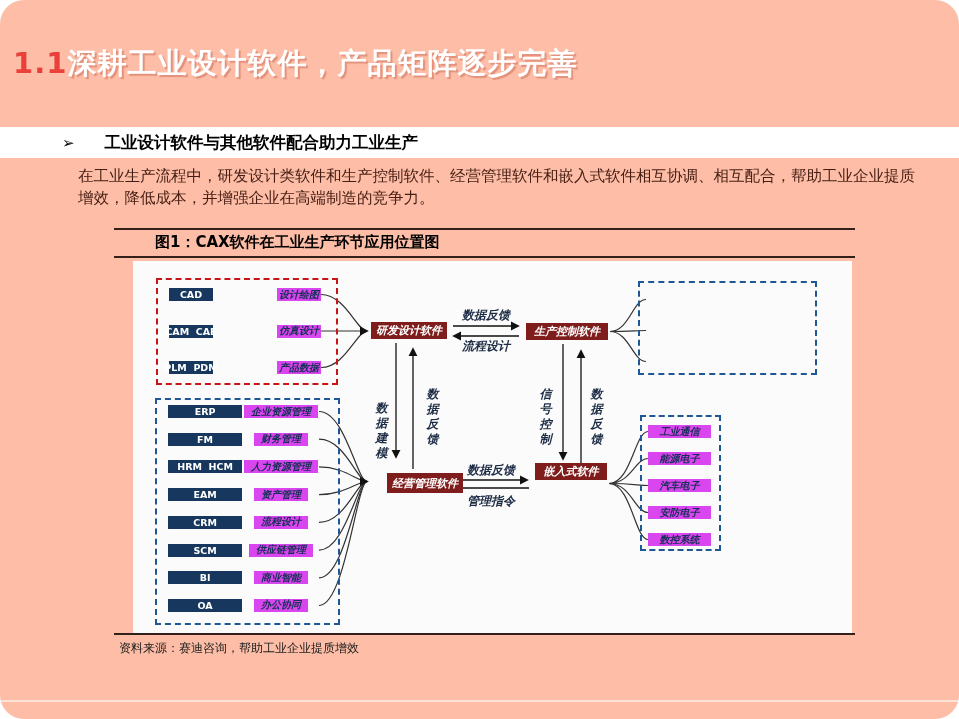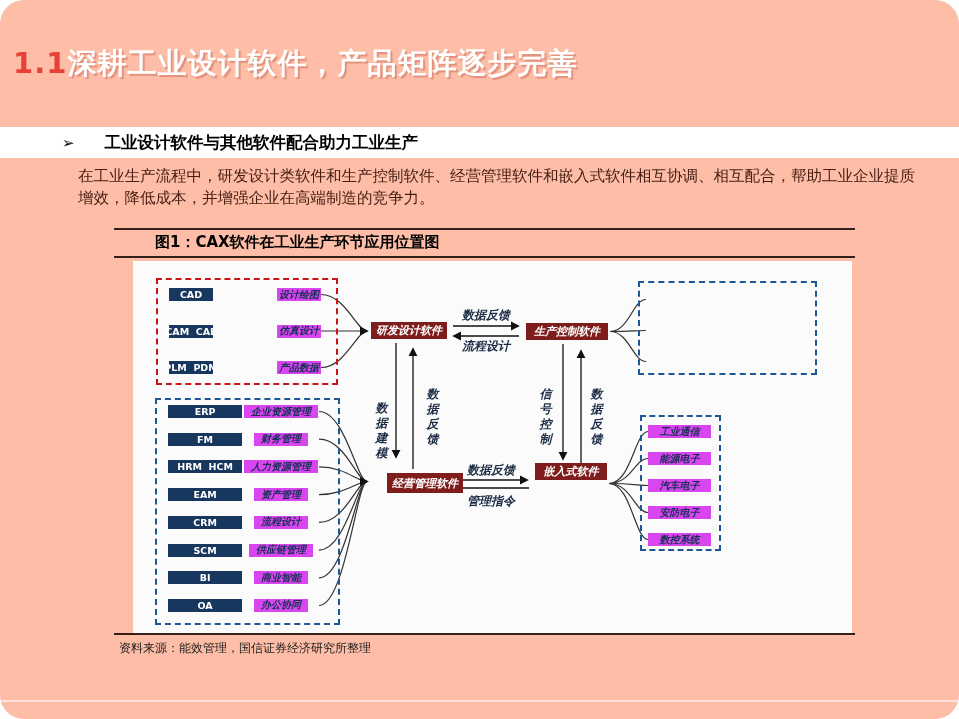--- a/index.html
+++ b/index.html
@@ -213,16 +213,16 @@
     <div class="albl" id="lbl-botf">数据反馈</div>
     <div class="albl" id="lbl-botb">管理指令</div>
     <div class="albl" id="lbl-ld">数据建模</div>
     <div class="albl" id="lbl-lu">数据反馈</div>
     <div class="albl" id="lbl-rd">信号控制</div>
     <div class="albl" id="lbl-ru">数据反馈</div>
 
   </div>
 
   <div class="hr hr3"></div>
-  <div class="source">资料来源：能效管理，国信证券经济研究所整理</div>
+  <div class="source">资料来源：赛迪咨询，帮助工业企业提质增效</div>
   <div class="bottomline"></div>
 
 </div>
 
 </body></html>

